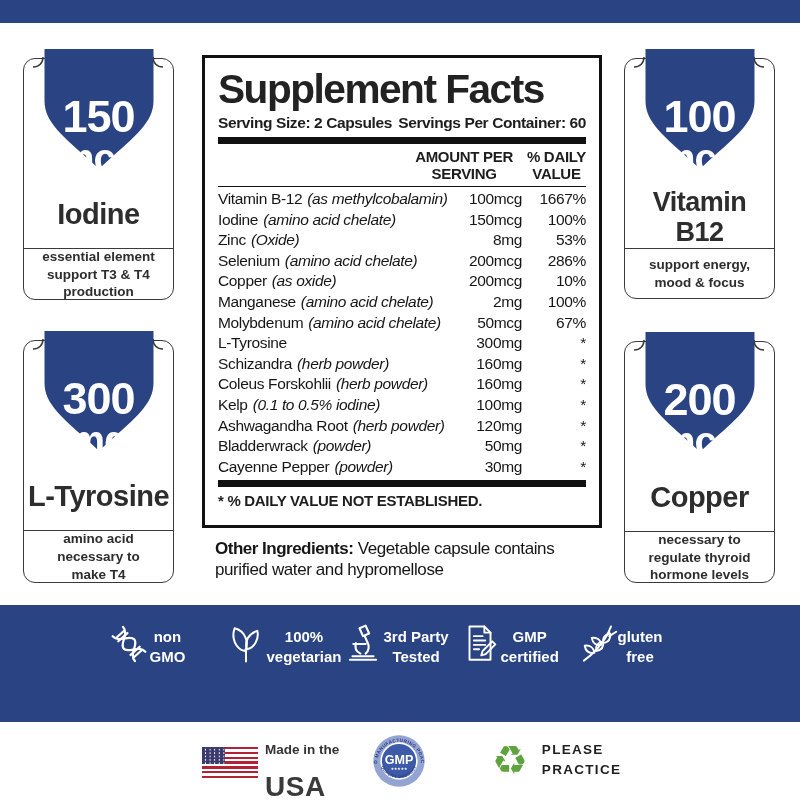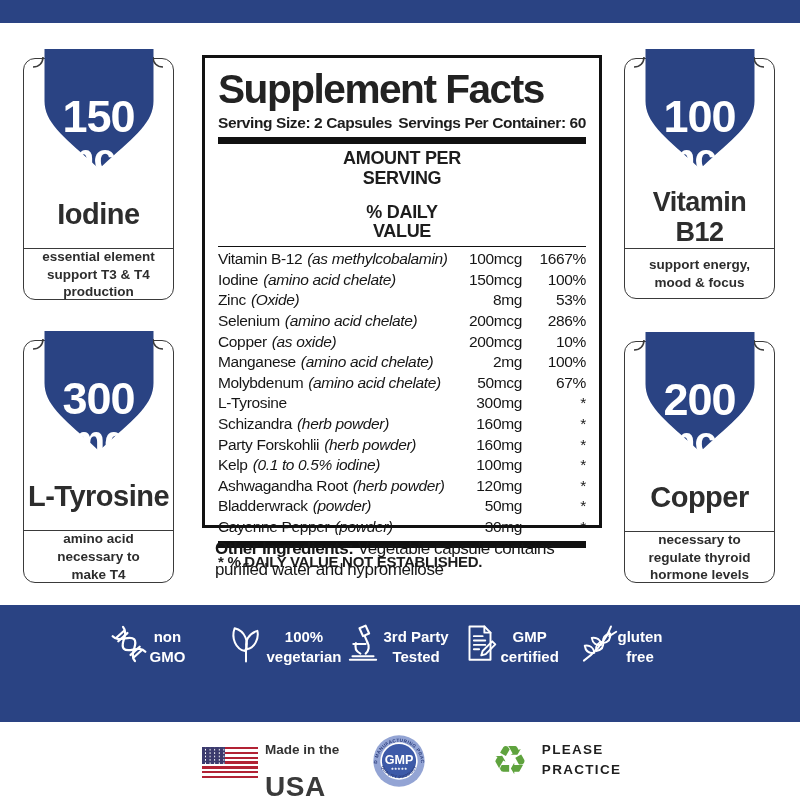--- a/index.html
+++ b/index.html
@@ -25,21 +25,21 @@
   #badge-iodine   { left:23px;  top:58px;  height:242px; }
   #badge-b12      { left:624px; top:58px;  height:241px;padding-left:40px; }
   #badge-tyrosine { left:23px;  top:340px; height:243px; }
   #badge-copper   { left:624px; top:341px; height:242px; }
 
   
   #sf-panel { position:absolute; left:202px; top:55px; width:400px; height:473px; border:3px solid #111; background:#fff; padding:8px 13px 0 13px; }
   #sf-title { font-size:41px; font-weight:700; letter-spacing:-1.5px; color:#222; transform:scaleX(0.99); transform-origin:left; white-space:nowrap; }
   #sf-serving-row { display:flex; justify-content:space-between; font-weight:700; font-size:15.5px; letter-spacing:-0.4px; margin-top:1px; }
   .thick-bar { height:7px; background:#111; margin-top:5px; }
-  #sf-col-heads { display:flex; justify-content:flex-end; gap:14px; margin-top:5px; font-weight:700; font-size:18px; line-height:1.1; letter-spacing:-0.3px; text-align:center;flex-direction:column; }
+  #sf-col-heads { display:flex; justify-content:flex-end; gap:14px; margin-top:5px; font-weight:700; font-size:15px; line-height:1.1; letter-spacing:-0.3px; text-align:center; }
   .thin-line { border-top:1.8px solid #111; margin-top:4px; }
   #sf-rows { margin-top:2px; }
   .sf-row { display:flex; align-items:baseline; font-size:15.5px; letter-spacing:-0.35px; line-height:20.6px; color:#161616; white-space:nowrap; }
   .sf-detail { font-style:italic; margin-left:5px; }
   .sf-amt { margin-left:auto; width:62px; text-align:right; }
   .sf-dv { width:64px; text-align:right; }
   #sf-footnote { font-weight:700; font-size:15px; letter-spacing:-0.3px; margin-top:5px; }
   #other-ingredients { position:absolute; left:215px; top:539px; width:382px; font-size:17px; letter-spacing:-0.4px; line-height:1.22; color:#161616; }
   #other-ingredients b { letter-spacing:-0.5px; }
 
@@ -238,21 +238,21 @@
           <span class="sf-amt">300mg</span>
           <span class="sf-dv">*</span>
         </div>
       <div class="sf-row">
           <span class="sf-name">Schizandra</span>
           <span class="sf-detail">(herb powder)</span>
           <span class="sf-amt">160mg</span>
           <span class="sf-dv">*</span>
         </div>
       <div class="sf-row">
-          <span class="sf-name">Party Forskohlii</span>
+          <span class="sf-name">Coleus Forskohlii</span>
           <span class="sf-detail">(herb powder)</span>
           <span class="sf-amt">160mg</span>
           <span class="sf-dv">*</span>
         </div>
       <div class="sf-row">
           <span class="sf-name">Kelp</span>
           <span class="sf-detail">(0.1 to 0.5% iodine)</span>
           <span class="sf-amt">100mg</span>
           <span class="sf-dv">*</span>
         </div>

